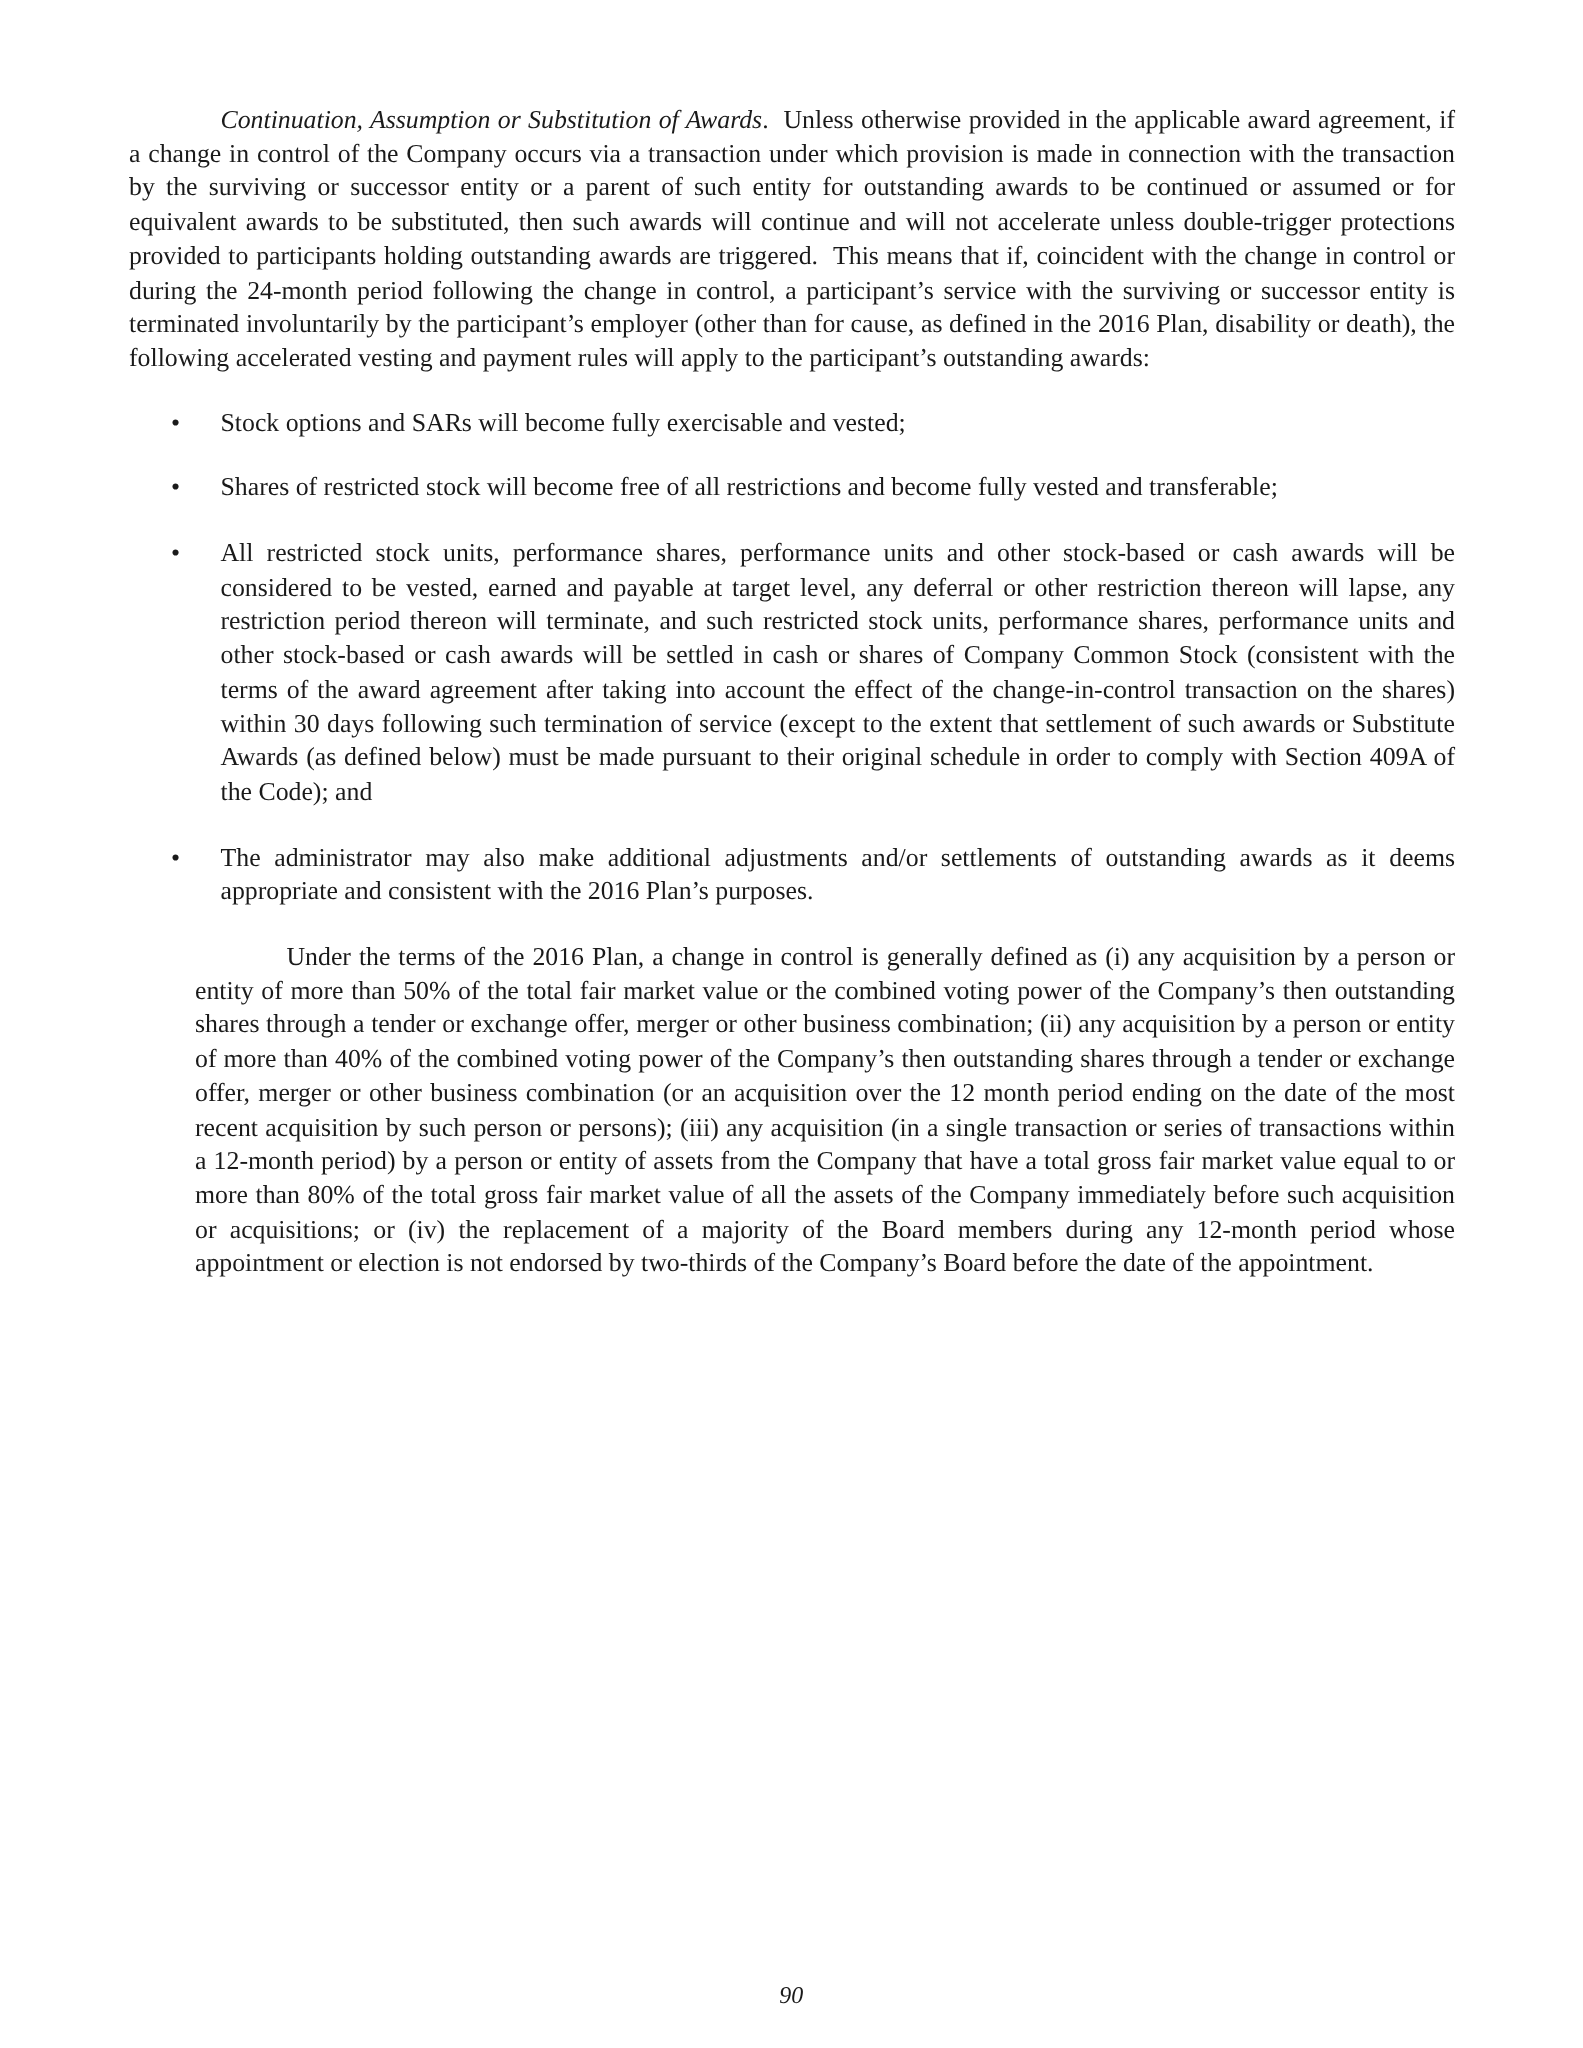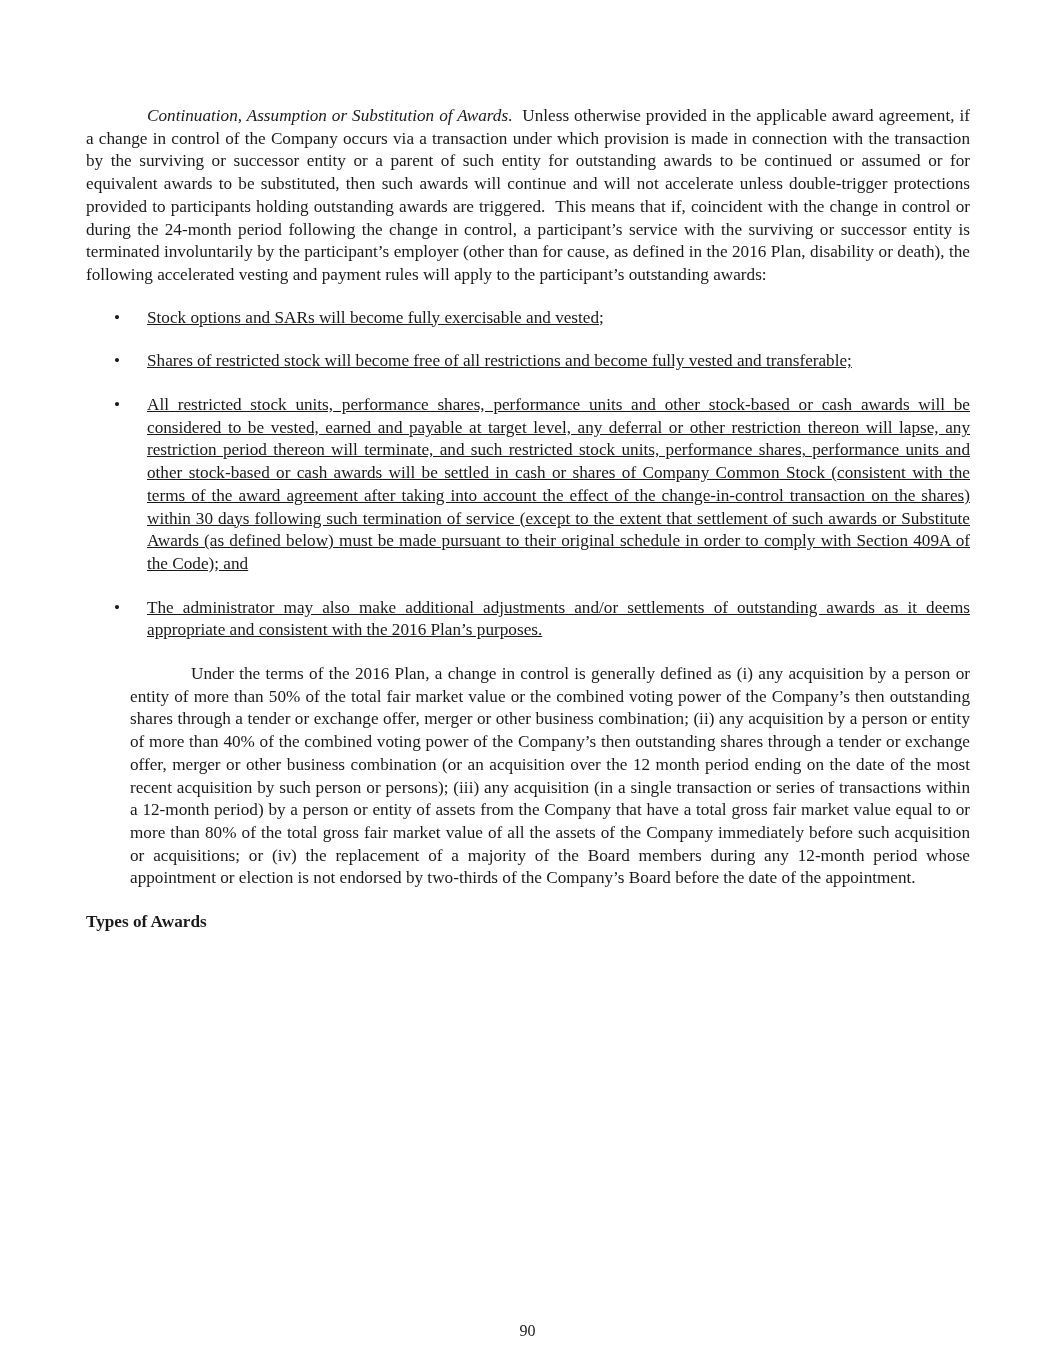--- a/index.html
+++ b/index.html
@@ -24,58 +24,58 @@
       width: 884px;
     }
     p {
       margin: 0;
       text-align: justify;
       text-justify: inter-word;
     }
     .indent {
       text-indent: 61px;
     }
-    .para-1 { margin-bottom: 20px; margin-top: 36px; }
+    .para-1 { margin-bottom: 20px; }
     ul.bullets {
       list-style: none;
       margin: 0;
       padding: 0;
     }
     ul.bullets li {
       position: relative;
       padding-left: 61px;
       margin-bottom: 21px;
       text-align: justify;
     }
     ul.bullets li .bullet {
       position: absolute;
       left: 28px;
       top: 0;
     }
     ul.bullets li .bullet-text {
       display: block;
       text-align: justify;
-      text-decoration: underline;
     }
     .para-2 { margin-top: 1px; margin-bottom: 21px; margin-left: 44px; }
     h3.section-heading {
       font-family: "Liberation Serif", "DejaVu Serif", serif;
       font-weight: bold;
       font-size: 17.2px;
       line-height: 22.7px;
       margin: 0 0 20px 0;
     }
     em { font-style: italic; }
     .page-number {
       position: absolute;
       left: 0;
       width: 1055px;
       top: 1320px;
       text-align: center;
       font-size: 16px;
+      font-style: italic;
     }
   </style>
 </head>
 <body>
 
 <div class="page">
 
   <p class="indent para-1"><em>Continuation, Assumption or Substitution of Awards</em><span>.</span><span style="white-space: pre-wrap;">  Unless otherwise provided in the applicable award agreement, if a change in control of the Company occurs via a transaction under which provision is made in connection with the transaction by the surviving or successor entity or a parent of such entity for outstanding awards to be continued or assumed or for equivalent awards to be substituted, then such awards will continue and will not accelerate unless double-trigger protections provided to participants holding outstanding awards are triggered.  This means that if, coincident with the change in control or during the 24-month period following the change in control, a participant’s service with the surviving or successor entity is terminated involuntarily by the participant’s employer (other than for cause, as defined in the 2016 Plan, disability or death), the following accelerated vesting and payment rules will apply to the participant’s outstanding awards:</span></p>
 
   <ul class="bullets">
@@ -92,18 +92,17 @@
       <span class="bullet-text">All restricted stock units, performance shares, performance units and other stock-based or cash awards will be considered to be vested, earned and payable at target level, any deferral or other restriction thereon will lapse, any restriction period thereon will terminate, and such restricted stock units, performance shares, performance units and other stock-based or cash awards will be settled in cash or shares of Company Common Stock (consistent with the terms of the award agreement after taking into account the effect of the change-in-control transaction on the shares) within 30 days following such termination of service (except to the extent that settlement of such awards or Substitute Awards (as defined below) must be made pursuant to their original schedule in order to comply with Section 409A of the Code); and</span>
     </li>
     <li>
       <span class="bullet">•</span>
       <span class="bullet-text">The administrator may also make additional adjustments and/or settlements of outstanding awards as it deems appropriate and consistent with the 2016 Plan’s purposes.</span>
     </li>
   </ul>
 
   <p class="indent para-2">Under the terms of the 2016 Plan, a change in control is generally defined as (i) any acquisition by a person or entity of more than 50% of the total fair market value or the combined voting power of the Company’s then outstanding shares through a tender or exchange offer, merger or other business combination; (ii) any acquisition by a person or entity of more than 40% of the combined voting power of the Company’s then outstanding shares through a tender or exchange offer, merger or other business combination (or an acquisition over the 12 month period ending on the date of the most recent acquisition by such person or persons); (iii) any acquisition (in a single transaction or series of transactions within a 12-month period) by a person or entity of assets from the Company that have a total gross fair market value equal to or more than 80% of the total gross fair market value of all the assets of the Company immediately before such acquisition or acquisitions; or (iv) the replacement of a majority of the Board members during any 12-month period whose appointment or election is not endorsed by two-thirds of the Company’s Board before the date of the appointment.</p>
 
-  <h3 class="section-heading">Types of Awards</h3>
 
 
 </div>
 
 <div class="page-number">90</div>
 
 </body></html>

